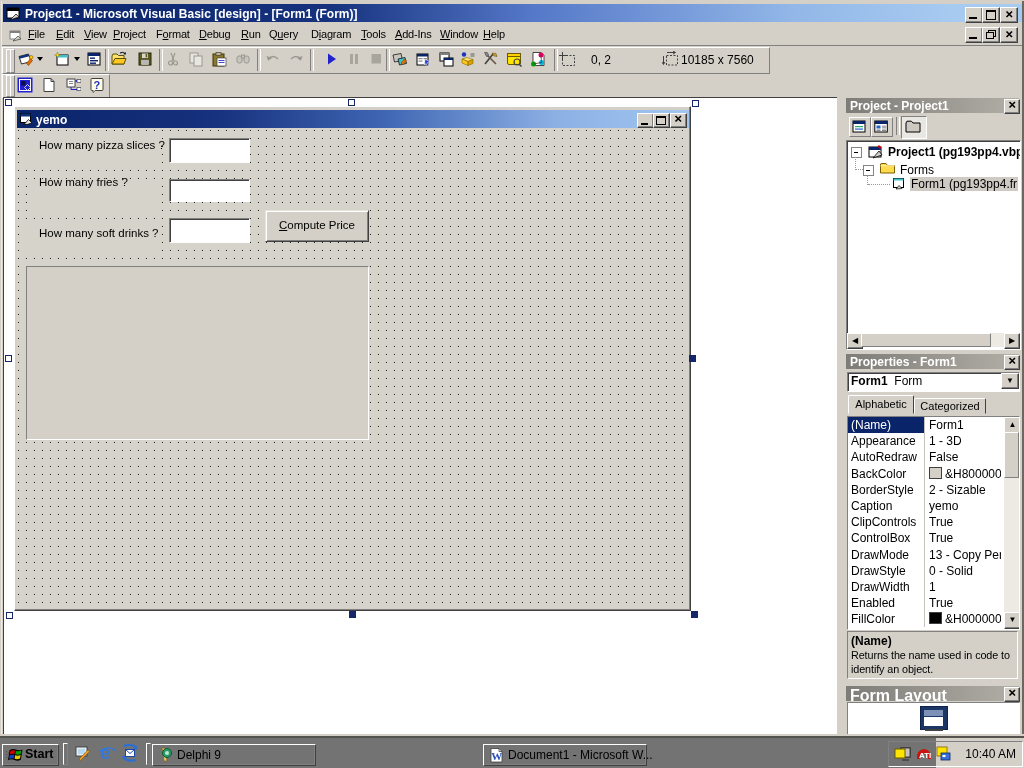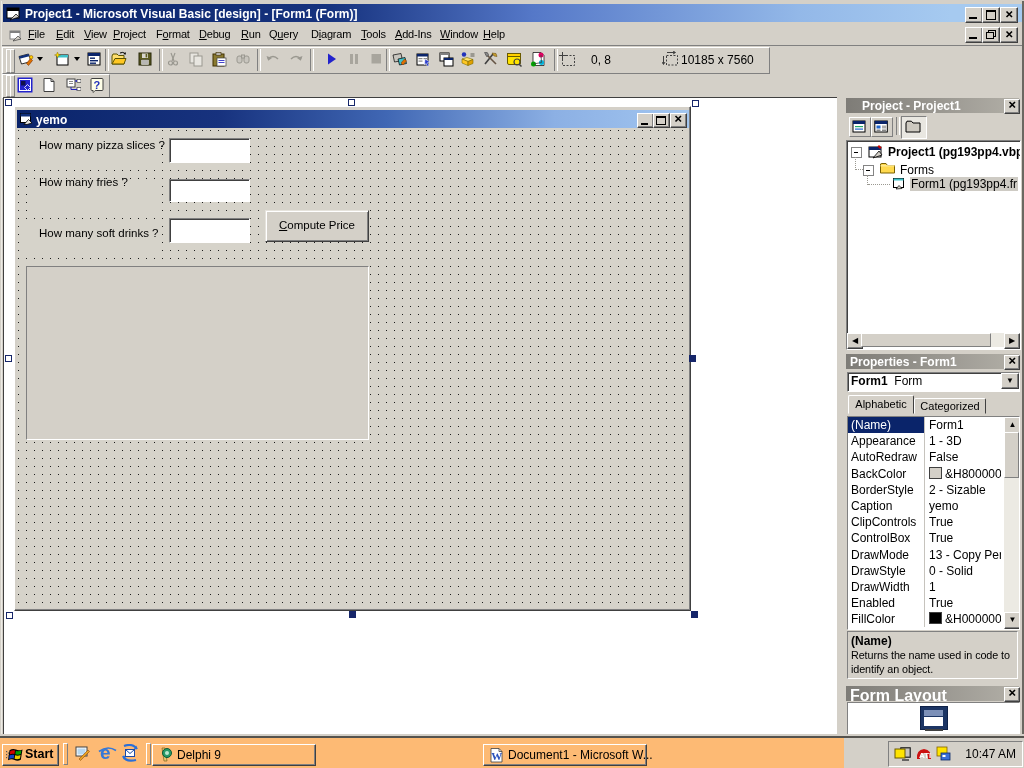--- a/index.html
+++ b/index.html
@@ -239,21 +239,21 @@
         <path d="M3.5 1 L3.5 8 M0 4.5 L7 4.5" stroke="#404040" stroke-width="1"></path>
       </svg>
 
     <svg class="icon" style="left:662px;top:4px" width="17" height="16">
         <g fill="none" stroke="#404040" stroke-width="1" stroke-dasharray="2 1.5">
           <rect x="4.5" y="4.5" width="11" height="9.5"></rect>
         </g>
         <path d="M5 1.5 L13 1.5 M11 0 L13.5 1.5 L11 3 M1.5 5 L1.5 13 M0 11 L1.5 13.5 L3 11" stroke="#404040" stroke-width="1" fill="none"></path>
       </svg>
   </div>
-  <div class="abs" style="left:591px;top:53px;">0, 8</div>
+  <div class="abs" style="left:591px;top:53px;">0, 2</div>
   <div class="abs" style="left:681px;top:53px;">10185 x 7560</div>
 
   <div class="abs" style="left:2px;top:74px;width:106px;height:23px;border:1px solid;border-color:#fff #808080 #808080 #fff;background:#d4d0c8;"></div>
   <div id="tb2" class="abs" style="left:0;top:74px;width:200px;height:24px;">
     <div class="grip" style="left:6px;top:1px;height:20px;"></div>
     <div class="grip" style="left:10px;top:1px;height:20px;"></div>
     <svg class="icon" style="left:17px;top:3px" width="16" height="16">
         <rect x="0.5" y="0.5" width="15" height="15" fill="#2222cc"></rect>
         <rect x="2.5" y="2.5" width="11" height="11" fill="none" stroke="#fff" stroke-width="1"></rect>
         <rect x="4" y="4" width="4.5" height="4.5" fill="#10104a"></rect>
@@ -321,21 +321,21 @@
   <div class="handle" style="left:5px;top:355px;"></div>
   <div class="handleN" style="left:689px;top:355px;"></div>
   <div class="handle" style="left:6px;top:612px;"></div>
   <div class="handleN" style="left:349px;top:611px;"></div>
   <div class="handleN" style="left:691px;top:611px;"></div>
 
   <div class="abs" style="left:838px;top:97px;width:186px;height:637px;background:#d4d0c8;"></div>
 
   <div class="abs" style="left:844px;top:97px;width:177px;height:256px;">
     <div class="abs" style="left:2px;top:1px;width:173px;height:15px;background:linear-gradient(90deg,#7e7c77,#b2afa7);"></div>
-    <div class="abs titletxt" style="left:6px;top:2px;font-size:12px;margin-left:12px;">Project - Project1</div>
+    <div class="abs titletxt" style="left:6px;top:2px;font-size:12px;">Project - Project1</div>
     <div class="abs wbtn" style="left:160px;top:2px;width:14px;height:13px;"><svg width="9" height="8" style="margin-top:1px">
           <path d="M1.5 1 L7 6.5 M7 1 L1.5 6.5" stroke="#000" stroke-width="1.6"></path>
         </svg></div>
     <div id="projbtns" class="abs" style="left:2px;top:18px;width:173px;height:24px;">
       <div class="r1" style="position:absolute;left:3px;top:2px;width:20px;height:18px;">
         <svg style="position:absolute;left:2px;top:1px" width="15" height="15">
             <rect x="1" y="2" width="12" height="11" fill="#fff" stroke="#000"></rect>
             <rect x="1" y="2" width="12" height="3" fill="#0a246a"></rect>
             <rect x="3" y="7" width="8" height="1.2" fill="#2a6"></rect>
             <rect x="3" y="9.5" width="8" height="1.2" fill="#26c"></rect>
@@ -460,21 +460,21 @@
       <div style="position:absolute;left:77px;top:26px;width:18px;height:2px;background:#404040;"></div>
     </div>
   </div>
 
   <div class="abs" style="left:0;top:0;width:1px;height:738px;background:#d4d0c8;"></div>
   <div class="abs" style="left:1px;top:1px;width:1px;height:736px;background:#eceae4;"></div>
   <div class="abs" style="left:1022px;top:1px;width:2px;height:737px;background:#6a6861;"></div>
   <div class="abs" style="left:0;top:734px;width:1024px;height:2px;background:#d4d0c8;"></div>
     <div class="abs" style="left:0;top:736px;width:1024px;height:2px;background:#55534e;"></div>
 
-  <div class="abs" style="left:0;top:738px;width:844px;height:30px;background:#fdba74;">
+  <div class="abs" style="left:0;top:738px;width:936px;height:30px;background:#737373;">
 
     <div class="r2" style="position:absolute;left:2px;top:6px;width:55px;height:20px;">
       <svg style="position:absolute;left:2px;top:2px" width="19" height="17" viewBox="0 0 19 17">
         <path d="M4.5 3.2 C7 1.6 9 1.6 11 2.6 C13 3.6 15 3.6 17.5 2.4 L15.8 12.8 C13.5 14 11.5 14 9.5 13 C7.5 12 5.5 12 3 13.2 Z" fill="#000"></path>
         <path d="M5.3 4 C7 3 8.6 3 10 3.6 L9.4 7.2 C8 6.6 6.6 6.6 4.8 7.4 Z" fill="#d40000"></path>
         <path d="M10.9 3.8 C12.5 4.5 14.2 4.5 16.4 3.6 L15.8 7 C13.8 7.9 12.2 7.9 10.3 7.3 Z" fill="#00a000"></path>
         <path d="M4.6 8.3 C6.4 7.5 7.9 7.5 9.2 8.1 L8.7 11.6 C7.4 11 6 11 4.1 11.9 Z" fill="#1040c8"></path>
         <path d="M10.1 8.2 C11.9 8.9 13.6 8.9 15.6 8 L15 11.5 C13 12.4 11.4 12.4 9.6 11.7 Z" fill="#e8c800"></path>
         <rect x="1" y="4" width="1.2" height="1.2" fill="#555"></rect>
           <rect x="1" y="7" width="1.2" height="1.2" fill="#555"></rect>
@@ -534,17 +534,17 @@
         <svg style="position:absolute;left:26px;top:4px" width="18" height="16">
             <path d="M2 13 Q1 4 9 3 Q17 4 16 13 L13 13 Q13 7 9 7 Q5 7 5 13 Z" fill="#cc1111"></path>
             <text x="4" y="12" font-size="8" font-weight="bold" font-family="Liberation Sans" fill="#fff">ATI</text>
           </svg>
         <svg style="position:absolute;left:47px;top:4px" width="16" height="16">
             <rect x="1" y="1" width="10" height="9" fill="#ffe400" stroke="#806000" stroke-width="0.8"></rect>
             <rect x="5" y="7" width="9" height="7" fill="#3a6fd8" stroke="#0a2a6a" stroke-width="0.8"></rect>
             <rect x="6.5" y="9" width="3" height="2" fill="#fff"></rect>
           </svg>
       </div>
-      <span style="position:absolute;right:6px;top:5px;font-size:12px;">10:47 AM</span>
+      <span style="position:absolute;right:6px;top:5px;font-size:12px;">10:40 AM</span>
     </div>
   </div>
 
 </div>
 
 </body></html>

